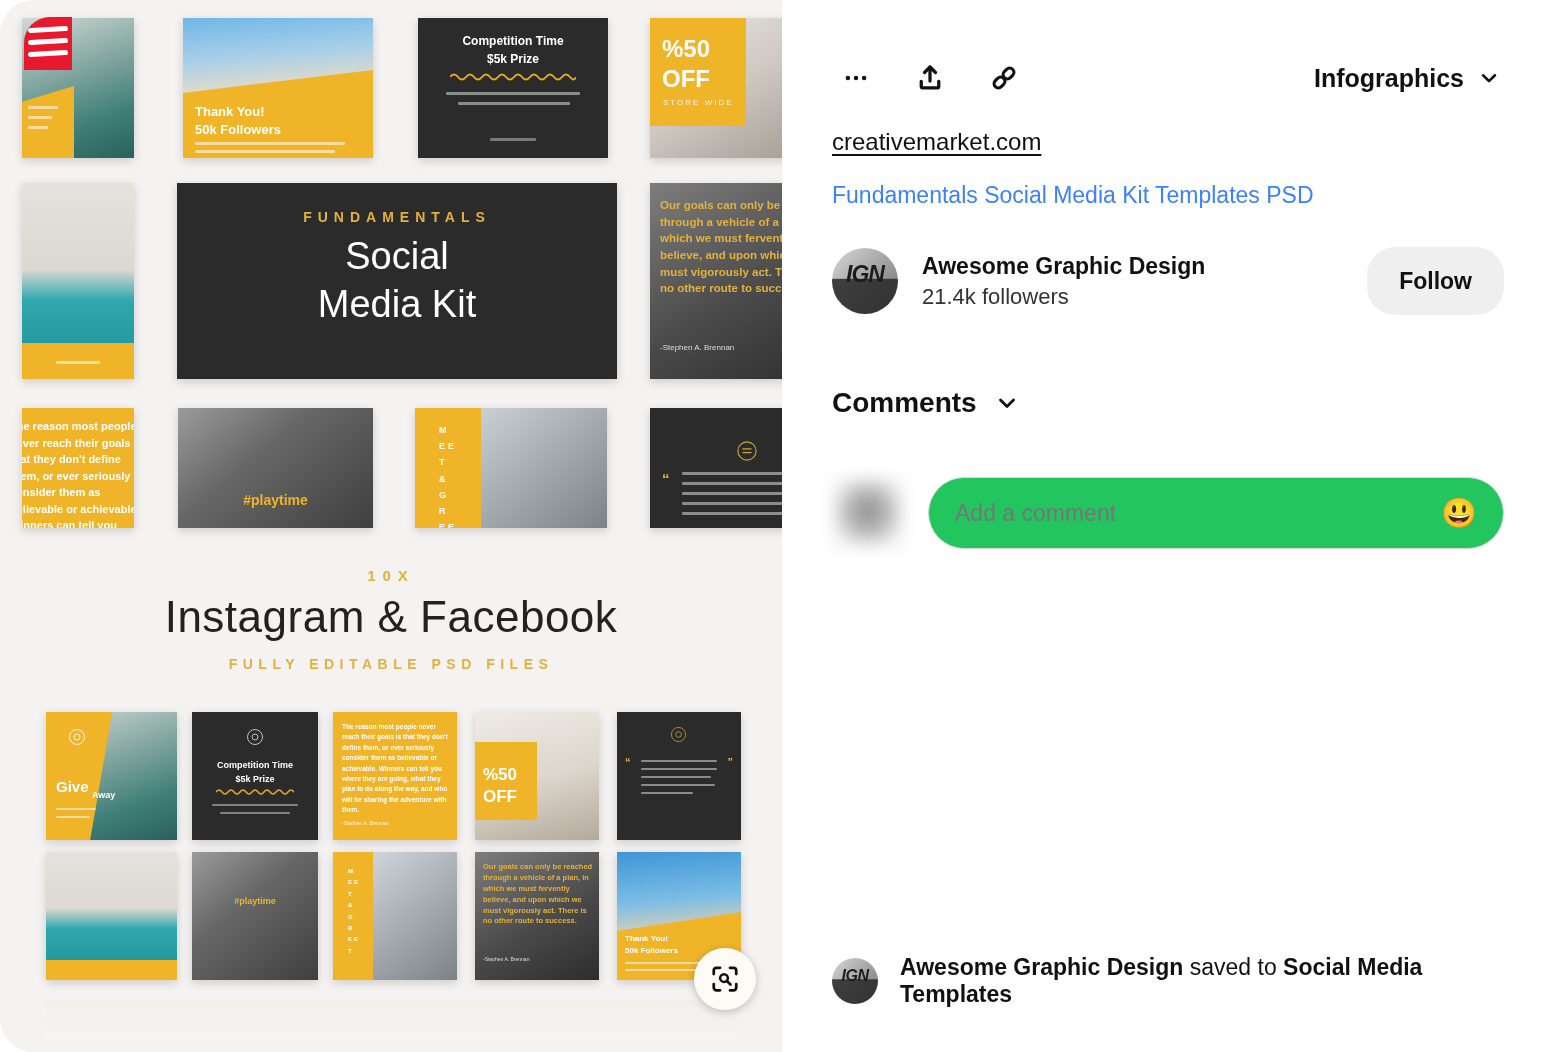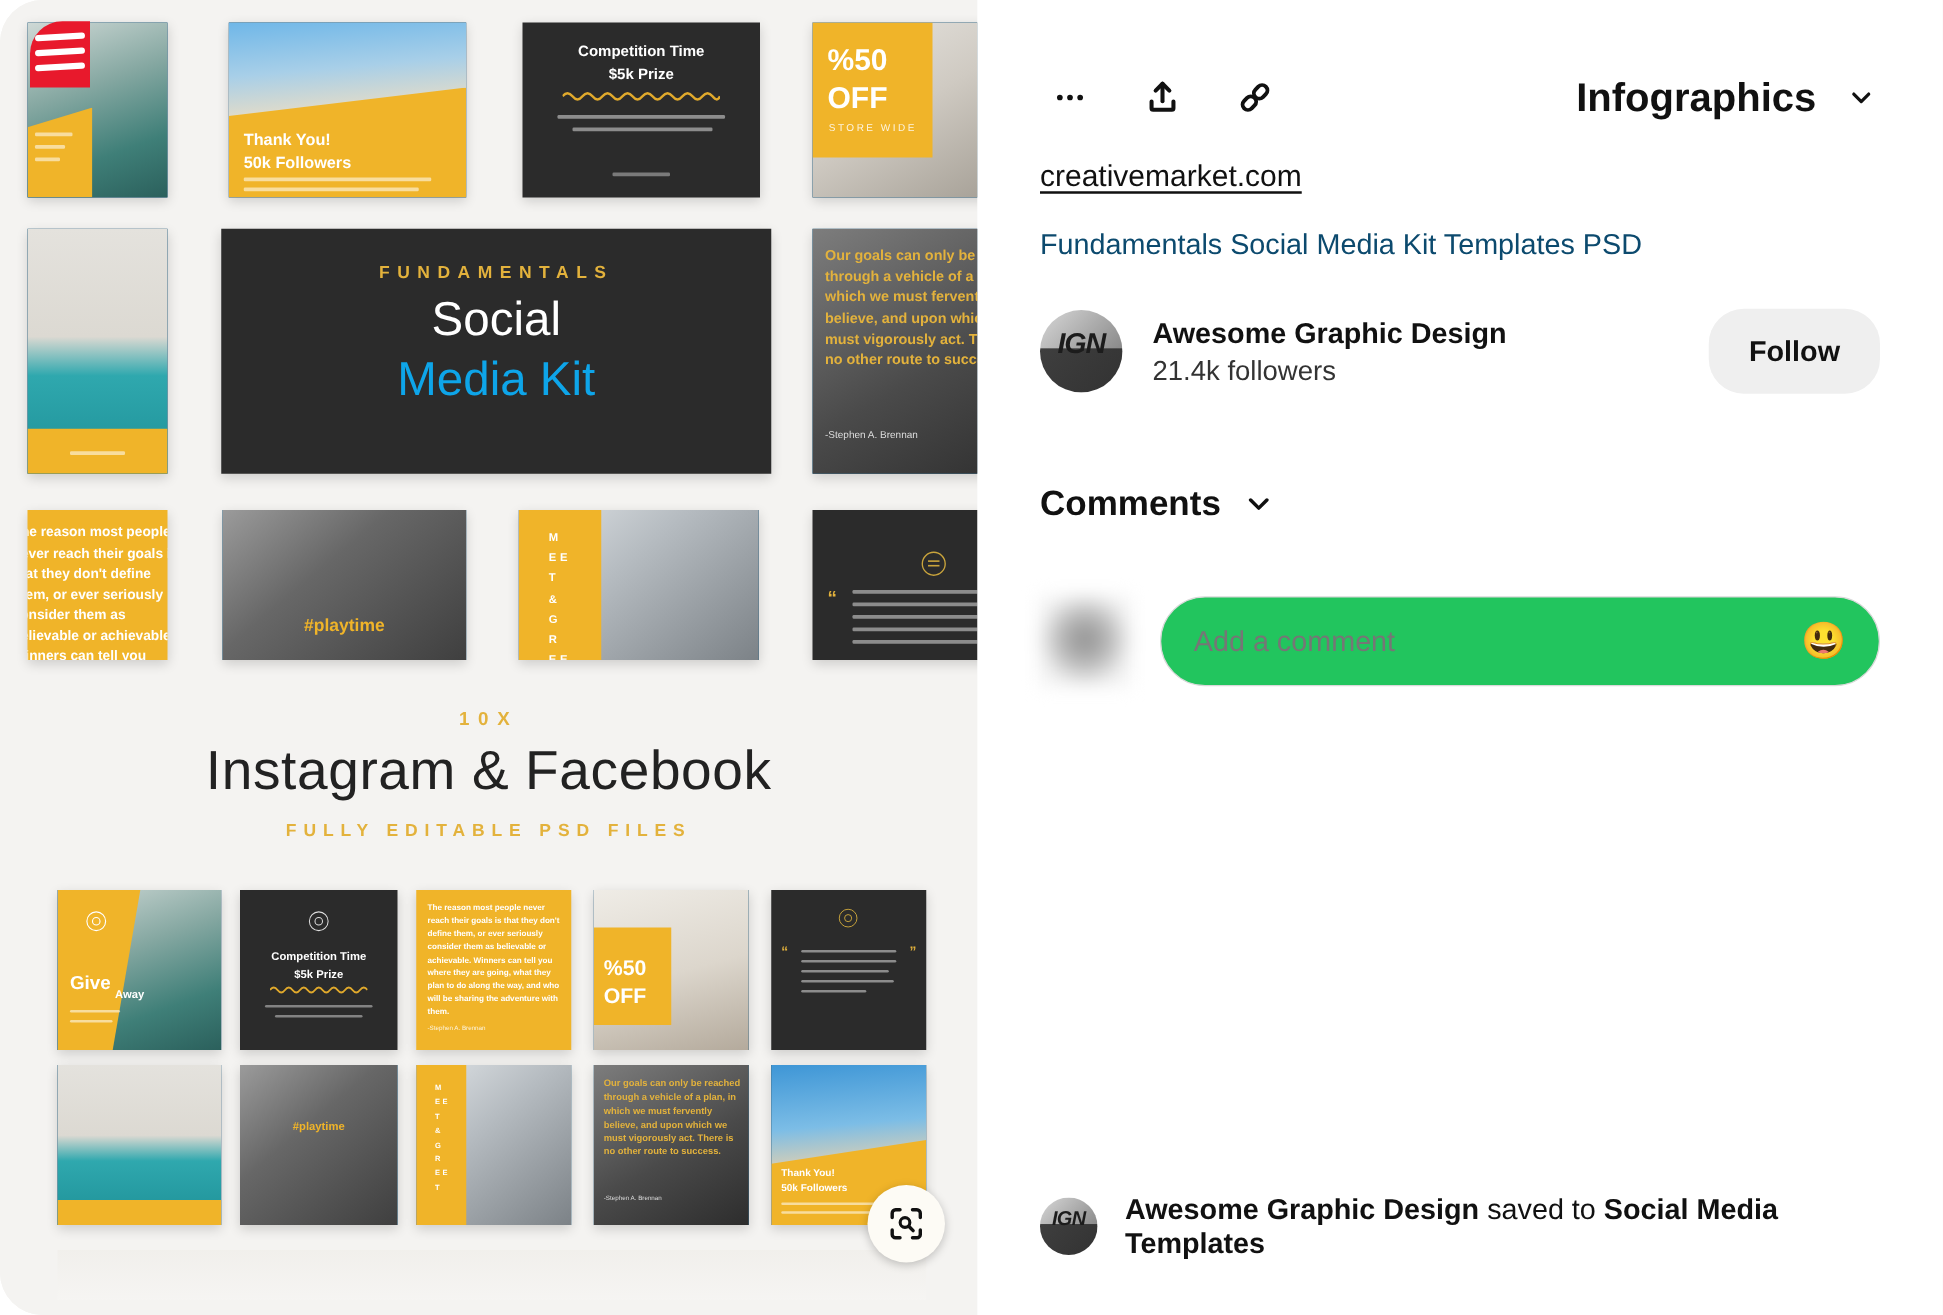--- a/index.html
+++ b/index.html
@@ -109,22 +109,22 @@
   .icon-btn {
     width:48px; height:48px;
     display:flex; align-items:center; justify-content:center;
     border-radius:50%; cursor:pointer; color:#111;
   }
   .icon-btn:nth-child(2){ margin-left:26px; }
   .icon-btn:nth-child(3){ margin-left:26px; }
 
   .board-select {
     margin-left:auto;
-    display:flex; align-items:center; gap:25px;
-    font-size:32px; font-weight:700; color:#111;
+    display:flex; align-items:center; gap:14px;
+    font-size:25px; font-weight:700; color:#111;
     cursor:pointer; padding:6px 4px;
   }
   .save-btn {
     margin-left:26px;
     background:#e60023; color:#fff;
     font-size:23px; font-weight:700;
     border:none; border-radius:28px;
     padding:0 34px; height:66px;
     cursor:pointer;
     font-family:"Liberation Sans", sans-serif;
@@ -136,21 +136,21 @@
     font-size:24px;
     color:#111;
     text-decoration:underline;
     text-underline-offset:4px;
     cursor:pointer;
   }
 
   .pin-title {
     margin-top:26px;
     font-size:23px;
-    color:#0c4a6e;
+    color:#3b82f6;
     font-weight:400;
   }
 
   .creator-row {
     margin-top:38px;
     display:flex; align-items:center;
   }
   .avatar {
     width:66px; height:66px; border-radius:50%;
     background:
@@ -285,21 +285,21 @@
 
       <div class="tcard" style="left:22px;top:183px;width:112px;height:196px;">
         <div class="photo ph-pool" style="left:0;top:0;width:112px;height:196px;"></div>
         <div class="yellow" style="left:0;top:160px;width:112px;height:36px;"></div>
         <div class="blurline" style="left:34px;top:178px;width:44px;height:3px;color:#fff;"></div>
       </div>
 
       <div class="tcard" style="left:177px;top:183px;width:440px;height:196px;background:#2b2b2b;">
         <div style="position:absolute;left:0;top:26px;width:440px;text-align:center;font-size:14px;letter-spacing:6px;color:#e3b23c;font-weight:700;">FUNDAMENTALS</div>
         <div style="position:absolute;left:0;top:52px;width:440px;text-align:center;font-size:38px;color:#fff;">Social</div>
-        <div style="position:absolute;left:0;top:100px;width:440px;text-align:center;font-size:38px;color:#0ea5e9;">Media Kit</div>
+        <div style="position:absolute;left:0;top:100px;width:440px;text-align:center;font-size:38px;color:#ffffff;">Media Kit</div>
       </div>
 
       <div class="tcard" style="left:650px;top:183px;width:190px;height:196px;">
         <div class="photo ph-grass" style="left:0;top:0;width:190px;height:196px;"></div>
         <div style="position:absolute;left:10px;top:14px;width:176px;font-size:11.5px;line-height:1.45;font-weight:700;color:#e3b23c;">Our goals can only be reached through a vehicle of a plan, in which we must fervently believe, and upon which we must vigorously act. There is no other route to success.</div>
         <div style="position:absolute;left:10px;top:160px;font-size:8px;color:#ddd;">-Stephen A. Brennan</div>
       </div>
 
       <div class="tcard" style="left:22px;top:408px;width:112px;height:120px;background:#f0b429;">
         <div style="position:absolute;left:-12px;top:10px;width:140px;font-size:11px;line-height:1.5;font-weight:700;color:#fff;">The reason most people never reach their goals is that they don't define them, or ever seriously consider them as believable or achievable. Winners can tell you where they are going, what they plan to do along the way, and who will be sharing the adventure with them.</div>

